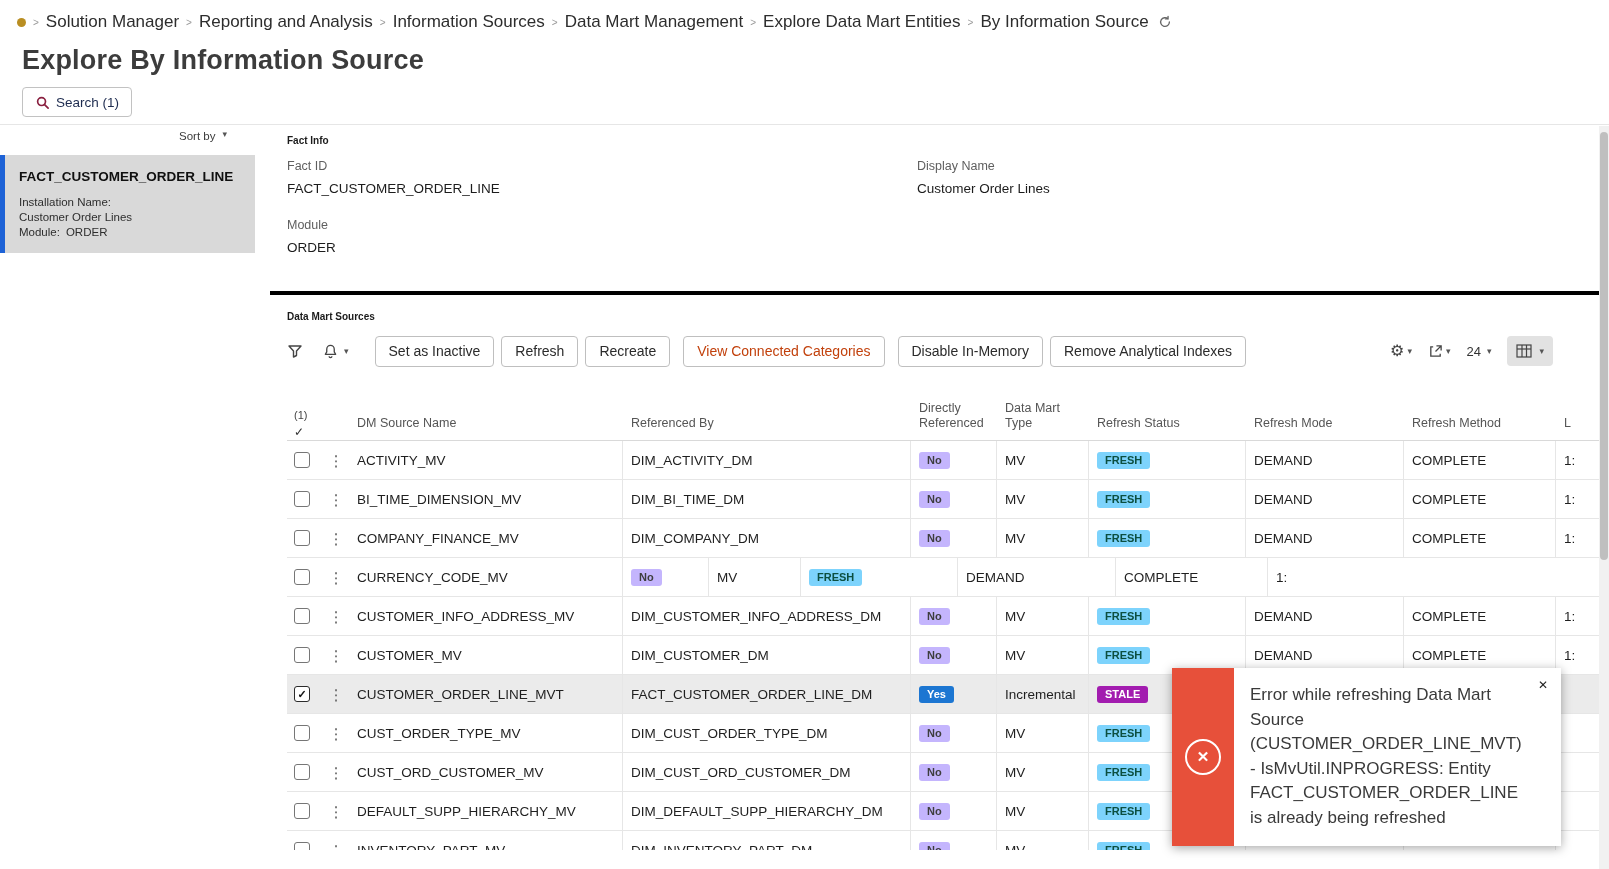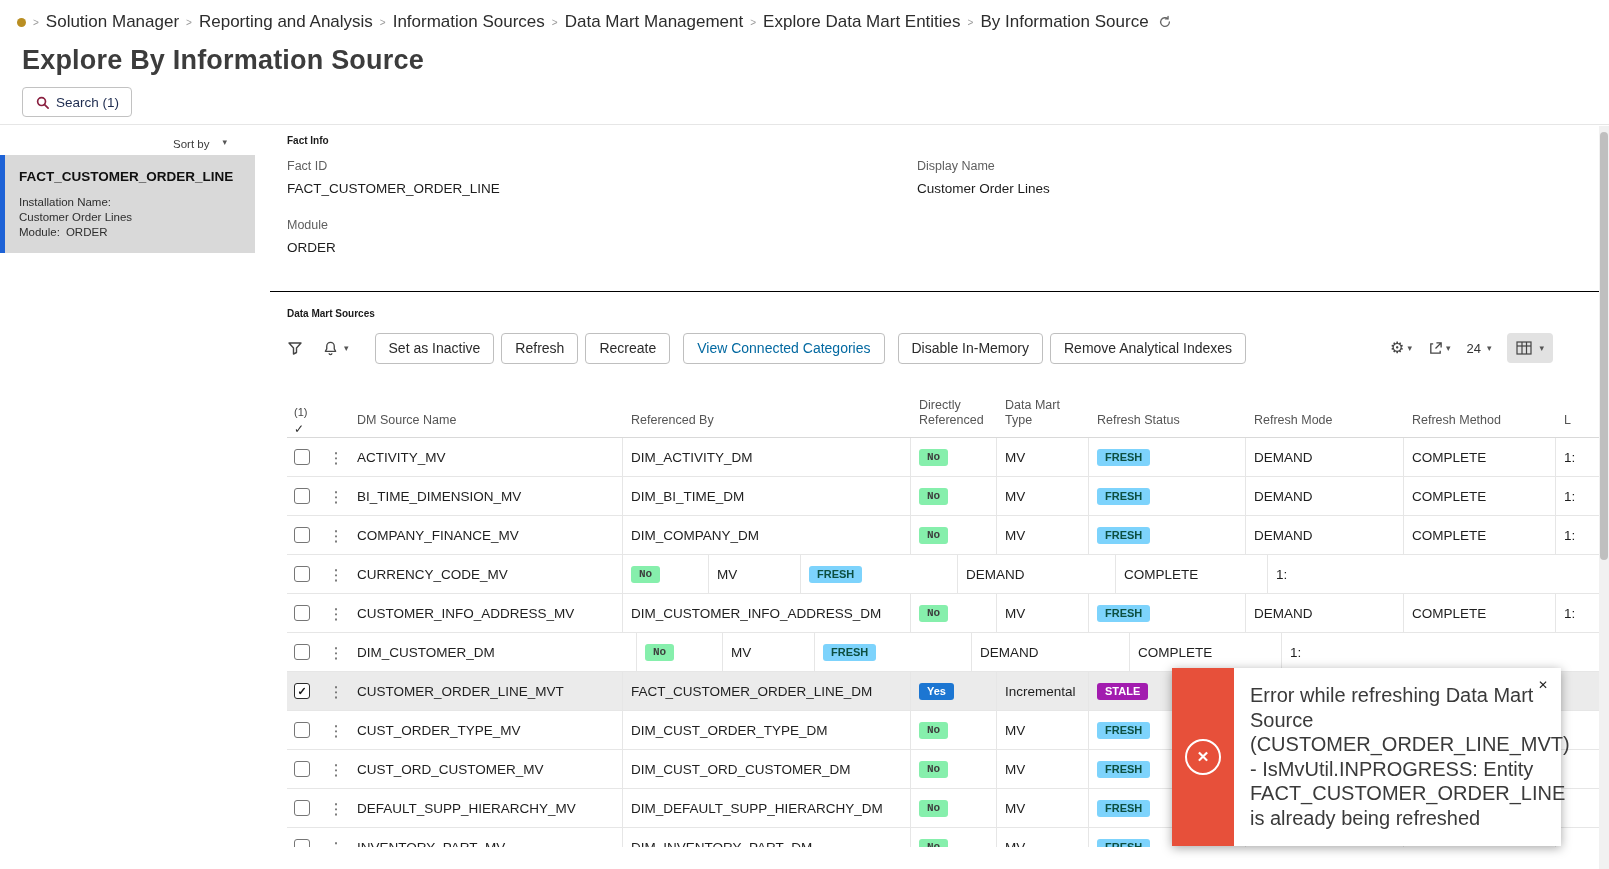--- a/index.html
+++ b/index.html
@@ -13,45 +13,45 @@
   .bc-sep { color:#9a9a9a; font-size:10px; margin:0 7px; }
   .bc-item { font-size:17px; color:#2d2d2d; white-space:nowrap; cursor:default;text-align:center; }
   .sync { margin-left:9px; display:flex; align-items:center; }
   .page-title { font-size:27px; font-weight:700; color:#3c3c3c; padding-left:22px; letter-spacing:.2px; line-height:32px; }
   .search-btn { margin:11px 0 0 22px; height:30px; display:inline-flex; align-items:center; gap:6px;
     border:1px solid #c2c2c2; border-radius:4px; background:#fff; padding:0 12px;
     font-size:13.5px; color:#1d2b4f; }
 
   
   .sidebar { position:absolute; left:0; top:126px; width:255px; bottom:0; background:#fff; }
-  .sortby { position:absolute; top:12px; right:28px; font-size:11.5px; color:#3c3c3c; display:flex; gap:10px; }
+  .sortby { position:absolute; top:4px; right:28px; font-size:11.5px; color:#3c3c3c; display:flex; gap:4px; }
   .side-card { margin-top:29px; background:#d9d9d9; border-left:5px solid #1d62d6; padding:14px 12px 13px 14px; }
   .side-card-title { font-size:13.5px; font-weight:700; color:#101010; margin-bottom:11px; }
   .side-card-line { font-size:11.5px; color:#2e2e2e; line-height:15px; }
   .side-card-line .lv { margin-left:6px; }
 
   
   .main { position:absolute; left:270px; top:126px; right:10px; bottom:0; background:#fff; overflow:hidden; }
   .section-fact { height:165px; padding:9px 0 0 17px; }
   .sec-title { font-size:10px; font-weight:700; color:#1b1b1b; }
   .fact-grid { display:grid; grid-template-columns:630px auto; margin-top:13px; row-gap:22px; }
   .flabel { font-size:12.5px; color:#5f5f5f; margin-bottom:8px; }
   .fvalue { font-size:13.5px; color:#1c1c1c; }
 
-  .section-sources { border-top:1px solid #000000; padding:16px 0 0 17px; }
+  .section-sources { border-top:4px solid #000000; padding:16px 0 0 17px; }
 
   
   .toolbar { display:flex; align-items:center; margin-top:13px; height:32px; padding-right:46px; }
   .icon-btn { display:flex; align-items:center; flex:0 0 auto; }
   .filter-btn { margin-right:20px; }
   .bell-btn { margin-right:26px; gap:3px; }
   .tbtn { height:31px; border:1px solid #bfbfbf; border-radius:4px; background:#fff;
     font-size:14px; color:#2b2b2b; padding:0 13px; margin-right:7px;
     display:inline-flex; align-items:center; white-space:nowrap; }
-  .tbtn.link { color:#0369a1; }
+  .tbtn.link { color:#c2410c; }
   .caret { font-size:9px; color:#555; margin-left:3px; line-height:1; }
   .toolbar-right { margin-left:auto; display:flex; align-items:center; gap:16px; }
   .gear-glyph { font-size:16px; color:#444; line-height:1; }
   .grid-btn { background:#e2e2e2; border-radius:4px; height:30px; padding:0 9px; display:flex; align-items:center; gap:4px; }
   .pagesize { font-size:13px; color:#333; display:flex; align-items:center; gap:3px; }
 
   
   .thead { display:flex; height:70px; align-items:flex-end; border-bottom:1px solid #d9d9d9; margin-top:4px; }
   .hcell { font-size:12.5px; color:#555; line-height:15px; padding:0 8px 9px 8px; flex:0 0 auto; }
   .hcheck { display:flex; flex-direction:column; align-items:flex-start; gap:2px; padding-left:7px; font-size:11px; color:#444; }
@@ -73,32 +73,32 @@
   .c-mode { width:158px; }
   .c-method { width:152px; }
   .c-last { width:80px; }
 
   .checkbox { width:16px; height:16px; border:1.6px solid #767676; border-radius:3px; background:#fff;
     display:flex; align-items:center; justify-content:center; font-size:11px; color:#141414; }
   .checkbox.checked { border-color:#2b2b2b; font-weight:700; }
   .kebab { font-size:15px; color:#5a5a5a; line-height:1; }
 
   .badge { display:inline-block; font-size:11px; font-weight:700; padding:3px 8px; border-radius:3px; line-height:1; }
-  .badge-no    { background:#86efac; color:#3d3d3d;font-family:Liberation Mono, monospace; }
+  .badge-no    { background:#c4b5fd; color:#3d3d3d; }
   .badge-yes   { background:#1c76d2; color:#fff; }
   .badge-fresh { background:#7dd3fc; color:#0c4f40; }
   .badge-stale { background:#a21caf; color:#fff; }
 
   
   .toast { position:absolute; left:1172px; top:668px; width:389px; min-height:178px; background:#fff;
     box-shadow:0 2px 10px rgba(0,0,0,.35); display:flex; z-index:50; }
   .toast-red { width:62px; background:#e7503a; display:flex; align-items:center; justify-content:center; flex:0 0 auto; }
   .err-circle { width:36px; height:36px; border:2.5px solid #fff; border-radius:50%; color:#fff;
     display:flex; align-items:center; justify-content:center; font-size:15px; font-weight:700; }
-  .toast-body { padding:15px 34px 15px 16px; font-size:20px; line-height:24.5px; color:#3a3a3a; }
+  .toast-body { padding:15px 34px 15px 16px; font-size:17px; line-height:24.5px; color:#3a3a3a; }
   .toast-close { position:absolute; top:11px; right:13px; font-size:12px; color:#1e1e1e; line-height:1; }
 
   
   .scroll-track { position:absolute; right:0; top:126px; width:10px; bottom:0; background:#f1f1f1; }
   .scroll-thumb { position:absolute; right:1px; top:6px; width:8px; height:428px; background:#bfbfbf; border-radius:4px; }
 </style>
 </head>
 <body>
 
 <div class="header">
@@ -337,20 +337,21 @@
           <div class="cell c-method vline">COMPLETE</div>
           <div class="cell c-last">1:</div>
         </div>
         <div class="trow">
           <div class="cell c-check">
             <div class="checkbox"></div>
           </div>
           <div class="cell c-kebab">
             <span class="kebab">⋮</span>
           </div>
+          <div class="cell c-name vline">CUSTOMER_MV</div>
           <div class="cell c-ref vline">DIM_CUSTOMER_DM</div>
           <div class="cell c-dir vline">
             <span class="badge badge-no">No</span>
           </div>
           <div class="cell c-type vline">MV</div>
           <div class="cell c-status vline">
             <span class="badge badge-fresh">FRESH</span>
           </div>
           <div class="cell c-mode vline">DEMAND</div>
           <div class="cell c-method vline">COMPLETE</div>

